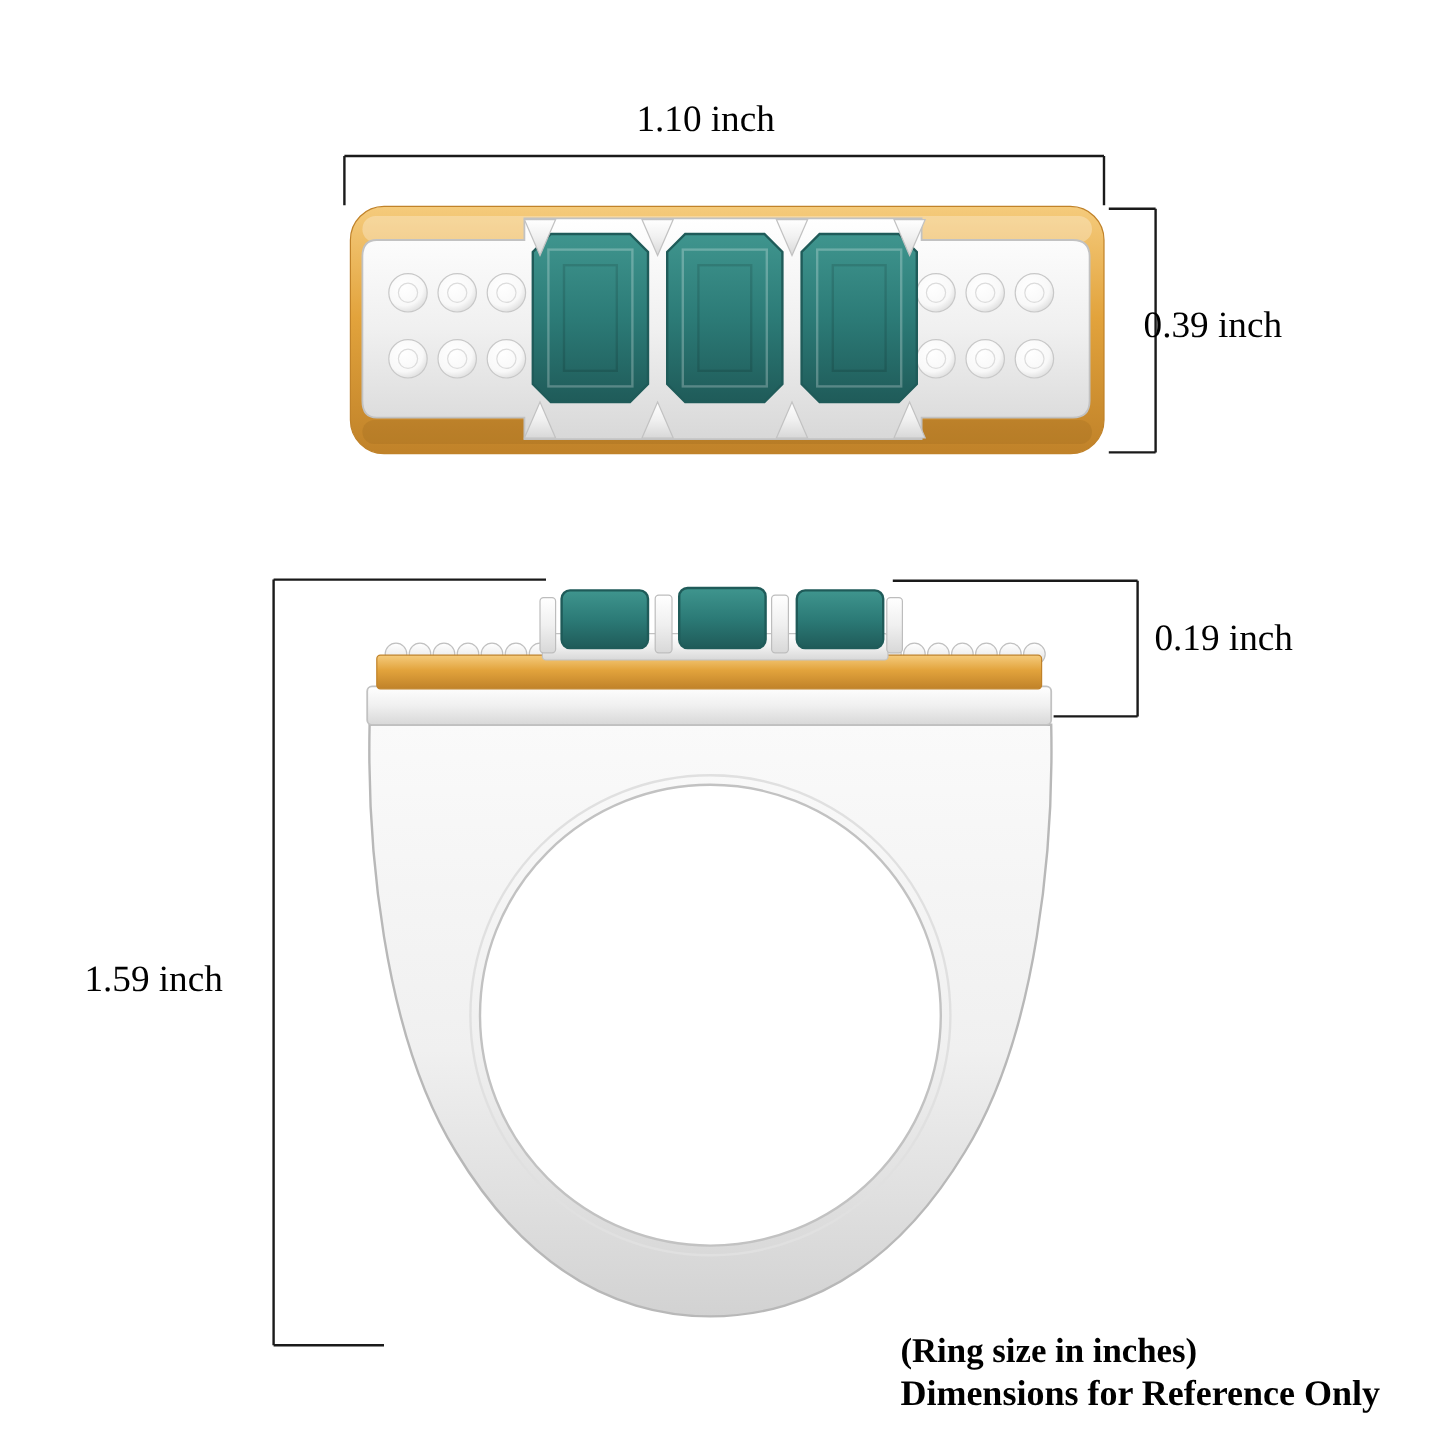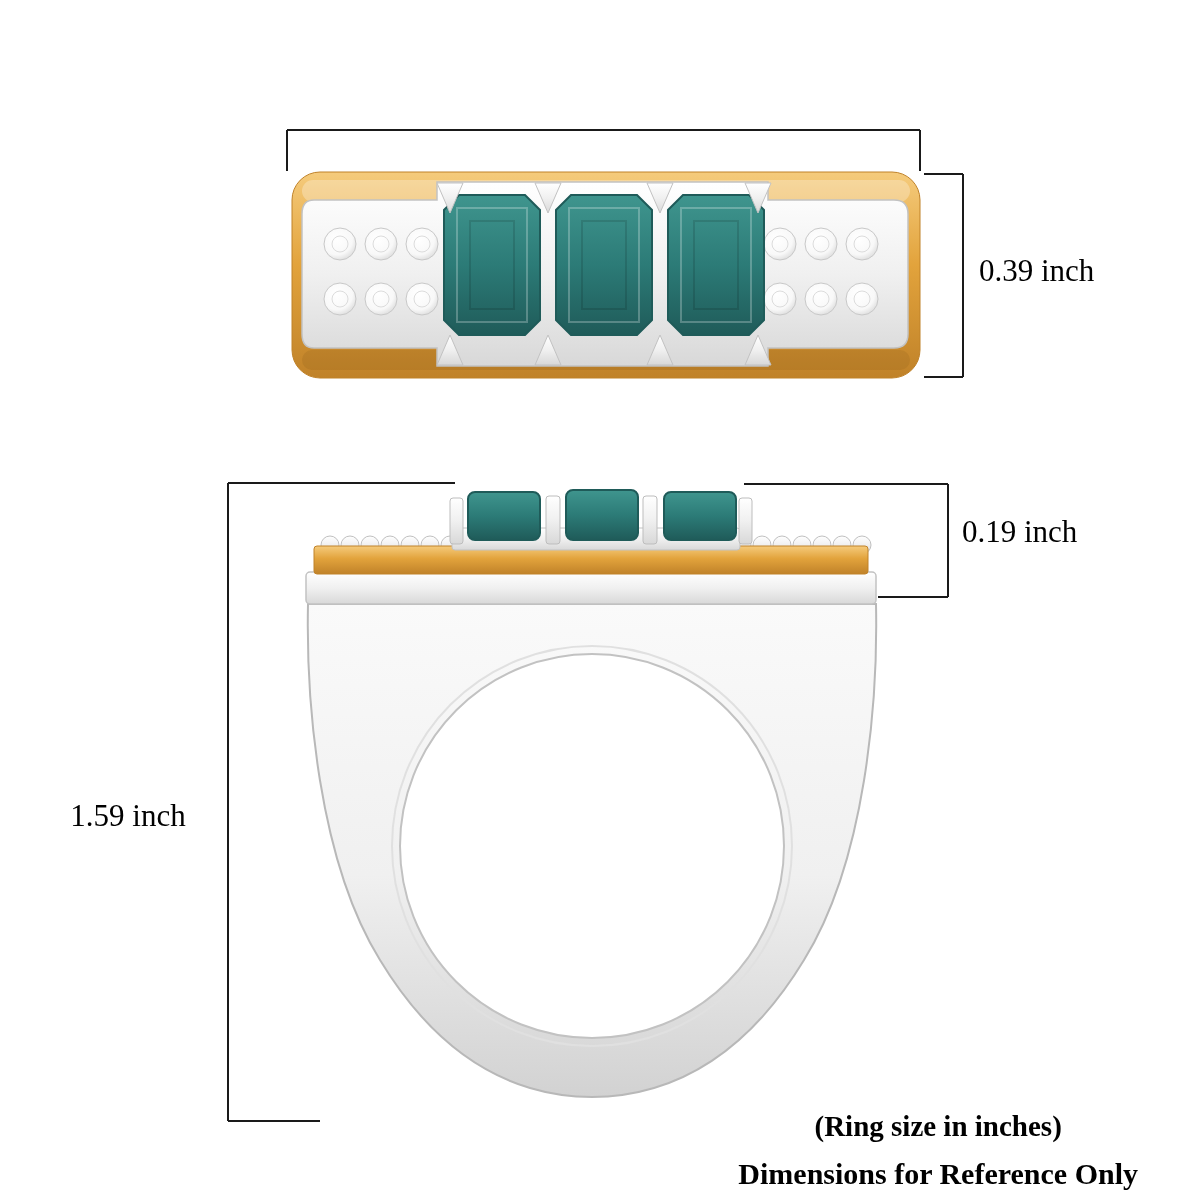--- a/index.html
+++ b/index.html
@@ -14,27 +14,27 @@
   .diagram-svg { position: absolute; left: 0; top: 0; }
   .dim-label {
     position: absolute;
     font-size: 31px;
     color: var(--text, #000000);
     white-space: nowrap;
   }
   .dim-label.centered { text-align: center; }
   .footer-note {
     position: absolute;
-    right: 62px;
+    right: 50px;
     top: 1110px;
-    text-align: center;
+    text-align: left;
     color: var(--text, #000000);
   }
   .footer-line1 { font-size: 29px; font-weight: bold; line-height: 1.15; }
-  .footer-line2 { font-size: 30px; font-weight: bold; line-height: 1.15; margin-top: 14px; }
+  .footer-line2 { font-size: 30px; font-weight: bold; line-height: 1.15; margin-top: 2px; }
 </style>
 </head>
 <body>
 
 <div class="canvas">
 
   <svg class="diagram-svg" width="1200" height="1200" viewBox="0 0 1200 1200">
     <defs>
       <linearGradient id="goldGrad" x1="0" y1="0" x2="0" y2="1">
         <stop offset="0" style="stop-color:var(--gold-light,#F5CB7C)"></stop>
@@ -169,22 +169,23 @@
     </g>
 
     <g fill="none" style="stroke:var(--dimension-line,#1A1A1A);stroke-width:2">
       <path d="M287,130 H920 M287,130 V171 M920,130 V171"></path>
       <path d="M924,174 H963 M924,377 H963 M963,174 V377"></path>
       <path d="M744,484 H948 M878,597 H948 M948,484 V597"></path>
       <path d="M228,483 H455 M228,1121 H320 M228,483 V1121"></path>
     </g>
   </svg>
 
+  <div class="dim-label centered" style="left:438px; top:81px; width:300px;">1.10 inch</div>
 
-  <div class="dim-label" style="left:979px; top:253px;">0.39 inch</div>
+  <div class="dim-label" style="left:953px; top:253px;">0.39 inch</div>
 
   <div class="dim-label" style="left:962px; top:514px;text-align:right;">0.19 inch</div>
 
   <div class="dim-label centered" style="left:58px; top:798px; width:140px;">1.59 inch</div>
 
   <div class="footer-note">
     <div class="footer-line1">(Ring size in inches)</div>
     <div class="footer-line2">Dimensions for Reference Only</div>
   </div>
 

